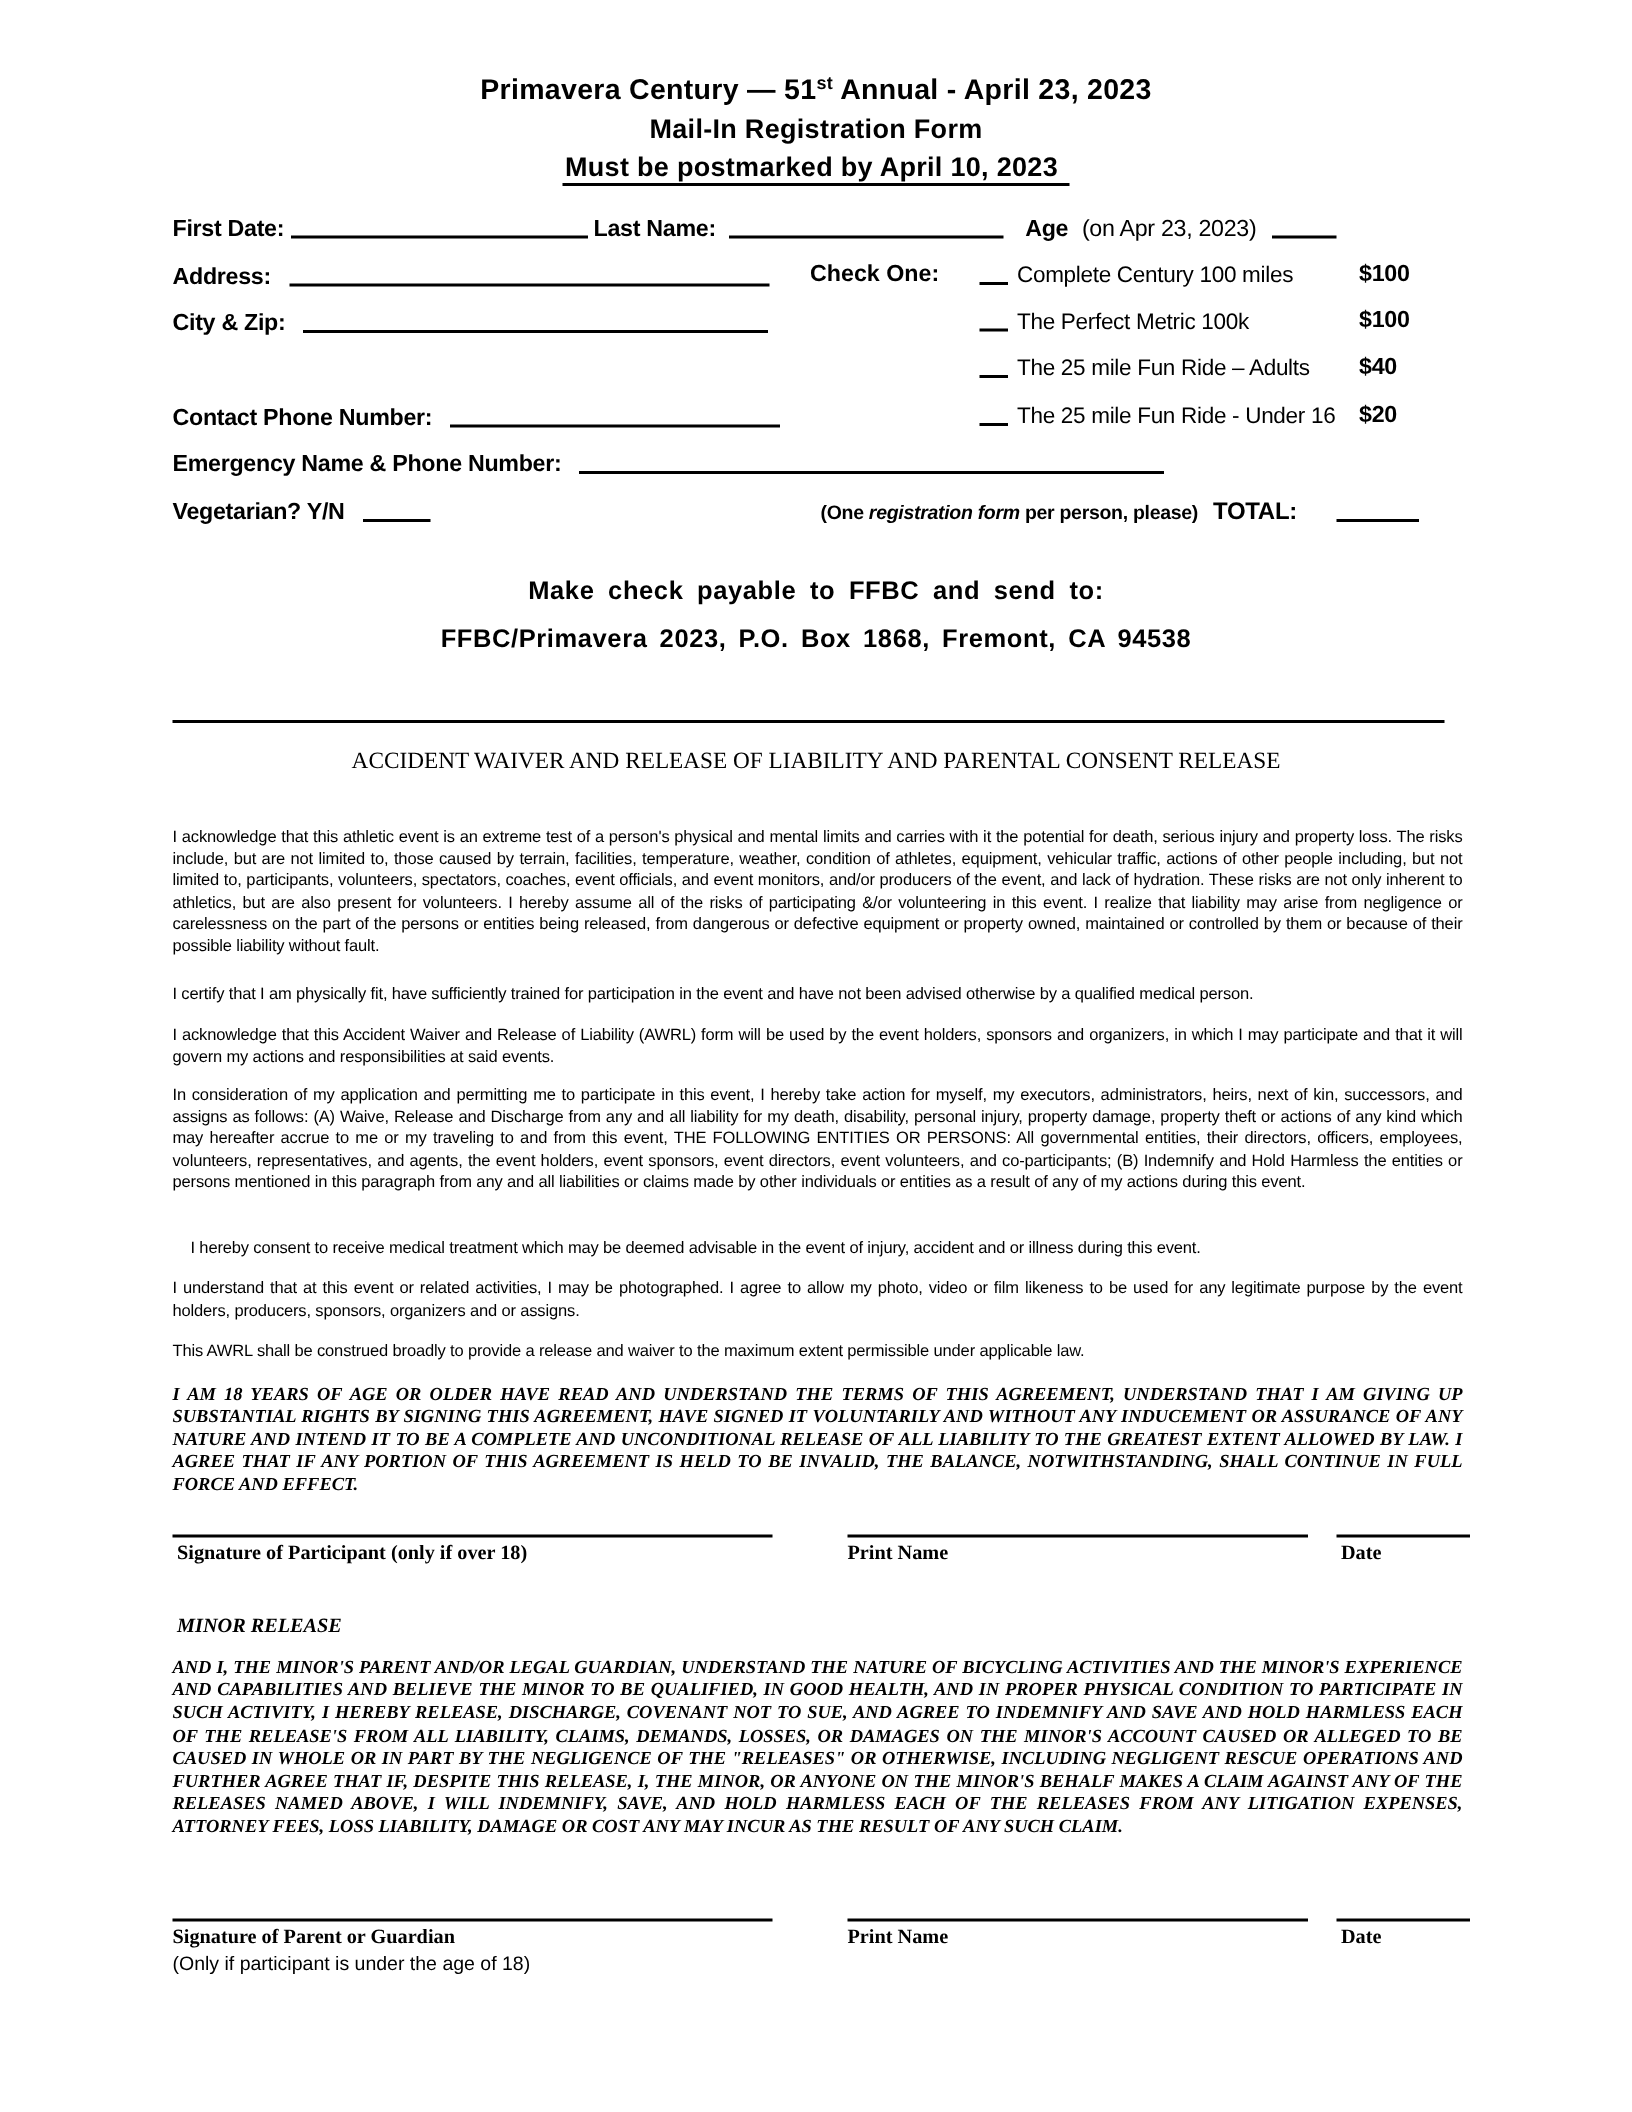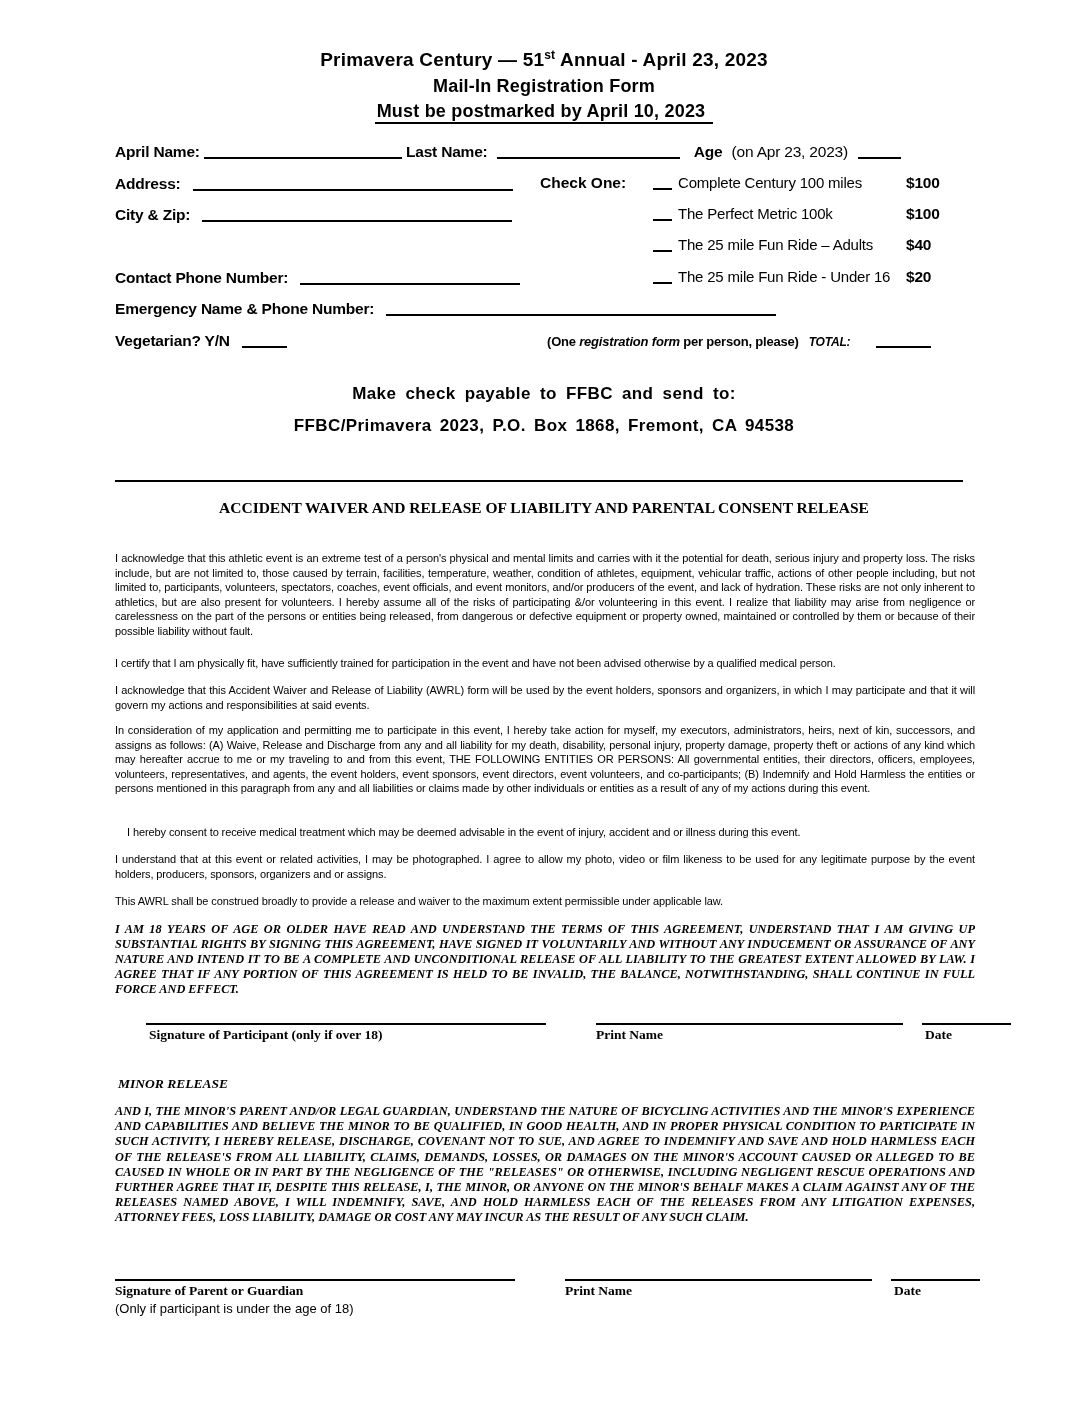--- a/index.html
+++ b/index.html
@@ -18,28 +18,28 @@
   .row{position:absolute;left:115px;font-size:15.5px;font-weight:bold;white-space:nowrap;letter-spacing:-0.2px;}
   .blank{display:inline-block;border-bottom:2px solid #000;height:15px;vertical-align:-2px;}
   .lite{font-weight:normal;}
   .rcol{position:absolute;left:540px;width:440px;font-size:15px;white-space:nowrap;letter-spacing:-0.2px;}
   .rcol .cb{display:inline-block;width:19px;border-bottom:2px solid #000;height:14px;vertical-align:-2px;margin-right:6px;}
   .rcol .price{position:absolute;left:366px;top:0;font-weight:bold;font-size:15.5px;}
   .checkone-label{position:absolute;left:540px;font-size:15.5px;font-weight:bold;}
   .opt-label{font-weight:normal;}
   .note-small{font-size:13px;font-weight:bold;}
   .note-small .it{font-style:italic;}
-  .total-label{font-size:12px;font-weight:bold;margin-left:6px;font-style:italic;}
+  .total-label{font-size:16px;font-weight:bold;margin-left:6px;}
   
   .payto{position:absolute;left:0;width:100%;text-align:center;font-weight:bold;font-size:17px;word-spacing:4px;letter-spacing:0.4px;}
   
   .divider{position:absolute;left:115px;width:848px;border-top:2px solid #000;}
   
   .wv-title{position:absolute;left:64px;width:960px;text-align:center;
-    font-family:"Liberation Serif",serif;font-weight:bold;font-size:15.5px;line-height:20px;}
+    font-family:"Liberation Serif",serif;font-weight:normal;font-size:15.5px;line-height:20px;}
   .wv-title .it{font-style:italic;}
   .para{position:absolute;left:115px;width:860px;font-size:11px;line-height:14.6px;
     text-align:justify;letter-spacing:-0.1px;}
   .caps{position:absolute;left:115px;width:860px;font-family:"Liberation Serif",serif;
     font-weight:bold;font-style:italic;font-size:12.3px;line-height:15px;text-align:justify;}
   
   .sigblock{position:absolute;left:115px;width:865px;height:60px;}
   .sigline{position:absolute;top:0;border-top:2px solid #000;}
   .sigtext{position:absolute;top:4px;font-family:"Liberation Serif",serif;font-weight:bold;font-size:13.5px;white-space:nowrap;}
   .sigsub{position:absolute;top:22px;font-family:Liberation Sans, sans-serif;font-weight:normal;font-size:13px;white-space:nowrap;}
@@ -49,21 +49,21 @@
 </head>
 <body>
 
 <div class="page">
 
   <div class="hdr hdr-title"><span>Primavera Century — 51</span><sup>st</sup><span> Annual - April 23, 2023</span></div>
   <div class="hdr hdr-sub">Mail-In Registration Form</div>
   <div class="hdr hdr-deadline"><span class="u">Must be postmarked by April 10, 2023</span></div>
 
   <div class="row" style="top:142px;">
-    <span>April Name:</span>
+    <span>First Date:</span>
     <span class="blank" style="width:198px;"></span>
     <span>Last Name:</span>
     <span class="blank" style="width:183px;margin-left:5px;"></span>
     <span style="margin-left:10px;">Age</span>
     <span class="lite" style="margin-left:5px;">(on Apr 23, 2023)</span>
     <span class="blank" style="width:43px;margin-left:6px;"></span>
   </div>
 
   <div class="row" style="top:174px;">
     <span>Address:</span>
@@ -125,21 +125,21 @@
   <div class="para" style="top:551px;">I acknowledge that this athletic event is an extreme test of a person's physical and mental limits and carries with it the potential for death, serious injury and property loss.  The risks include, but are not limited to, those caused by terrain, facilities, temperature, weather, condition of athletes, equipment, vehicular traffic, actions of other people including, but not limited to, participants, volunteers, spectators, coaches, event officials, and event monitors, and/or producers of the event, and lack of hydration. These risks are not only inherent to athletics, but are also present for volunteers. I hereby assume all of the risks of participating &amp;/or volunteering in this event. I realize that liability may arise from negligence or carelessness on the part of the persons or entities being released, from dangerous or defective equipment or property owned, maintained or controlled by them or because of their possible liability without fault.</div>
   <div class="para" style="top:656px;">I certify that I am physically fit, have sufficiently trained for participation in the event and have not been advised otherwise by a qualified medical person.</div>
   <div class="para" style="top:683px;">I acknowledge that this Accident Waiver and Release of Liability (AWRL) form will be used by the event holders, sponsors and organizers, in which I may participate and that it will govern my actions and responsibilities at said events.</div>
   <div class="para" style="top:723px;">In consideration of my application and permitting me to participate in this event, I hereby take action for myself, my executors, administrators, heirs, next of kin, successors, and assigns as follows: (A) Waive, Release and Discharge from any and all liability for my death, disability, personal injury, property damage, property theft or actions of any kind which may hereafter accrue to me or my traveling to and from this event, THE FOLLOWING ENTITIES OR PERSONS: All governmental entities, their directors, officers, employees, volunteers, representatives, and agents, the event holders, event sponsors, event directors, event volunteers, and co-participants; (B) Indemnify and Hold Harmless the entities or persons mentioned in this paragraph from any and all liabilities or claims made by other individuals or entities as a result of any of my actions during this event.</div>
   <div class="para" style="top:825px;margin-left:12px;">I hereby consent to receive medical treatment which may be deemed advisable in the event of injury, accident and or illness during this event.</div>
   <div class="para" style="top:852px;">I understand that at this event or related activities, I may be photographed.  I agree to allow my photo, video or film likeness to be used for any legitimate purpose by the event holders, producers, sponsors, organizers and or assigns.</div>
   <div class="para" style="top:894px;">This AWRL shall be construed broadly to provide a release and waiver to the maximum extent permissible under applicable law.</div>
 
   <div class="caps" style="top:922px;">I AM 18 YEARS OF AGE OR OLDER HAVE READ AND UNDERSTAND THE TERMS OF THIS AGREEMENT, UNDERSTAND THAT I AM GIVING UP SUBSTANTIAL RIGHTS BY SIGNING THIS AGREEMENT, HAVE SIGNED IT VOLUNTARILY AND WITHOUT ANY INDUCEMENT OR ASSURANCE OF ANY NATURE AND INTEND IT TO BE A COMPLETE AND UNCONDITIONAL RELEASE OF ALL LIABILITY TO THE GREATEST EXTENT ALLOWED BY LAW.  I AGREE THAT IF ANY PORTION OF THIS AGREEMENT IS HELD TO BE INVALID, THE BALANCE, NOTWITHSTANDING, SHALL CONTINUE IN FULL FORCE AND EFFECT.</div>
 
-  <div class="sigblock" style="top:1023px;margin-left:31px;">
+  <div class="sigblock" style="top:1023px;">
     <div class="sigline" style="left:0;width:400px;"></div>
     <div class="sigtext" style="left:3px;">Signature of Participant (only if over 18)</div>
     <div class="sigline" style="left:450px;width:307px;"></div>
     <div class="sigtext" style="left:450px;">Print Name</div>
     <div class="sigline" style="left:776px;width:89px;"></div>
     <div class="sigtext" style="left:779px;">Date</div>
   </div>
 
   <div class="minor-head" style="top:1076px;">MINOR RELEASE</div>
   <div class="caps" style="top:1104px;line-height:15.2px;">AND I, THE MINOR'S PARENT AND/OR LEGAL GUARDIAN, UNDERSTAND THE NATURE OF BICYCLING ACTIVITIES AND THE MINOR'S EXPERIENCE AND CAPABILITIES AND BELIEVE THE MINOR TO BE QUALIFIED, IN GOOD HEALTH, AND IN PROPER PHYSICAL CONDITION TO PARTICIPATE IN SUCH ACTIVITY,  I HEREBY RELEASE, DISCHARGE, COVENANT NOT TO SUE, AND AGREE TO INDEMNIFY AND SAVE AND HOLD HARMLESS EACH OF THE RELEASE'S FROM ALL LIABILITY, CLAIMS, DEMANDS, LOSSES, OR DAMAGES ON THE MINOR'S ACCOUNT CAUSED OR ALLEGED TO BE CAUSED IN WHOLE OR IN PART BY THE NEGLIGENCE OF THE "RELEASES" OR OTHERWISE, INCLUDING NEGLIGENT RESCUE OPERATIONS AND FURTHER AGREE THAT IF, DESPITE THIS RELEASE, I, THE MINOR, OR ANYONE ON THE MINOR'S BEHALF MAKES A CLAIM AGAINST ANY OF THE RELEASES NAMED ABOVE, I WILL INDEMNIFY, SAVE, AND HOLD HARMLESS EACH OF THE RELEASES FROM ANY LITIGATION EXPENSES, ATTORNEY FEES, LOSS LIABILITY, DAMAGE OR COST ANY MAY INCUR AS THE RESULT OF ANY SUCH CLAIM.</div>

